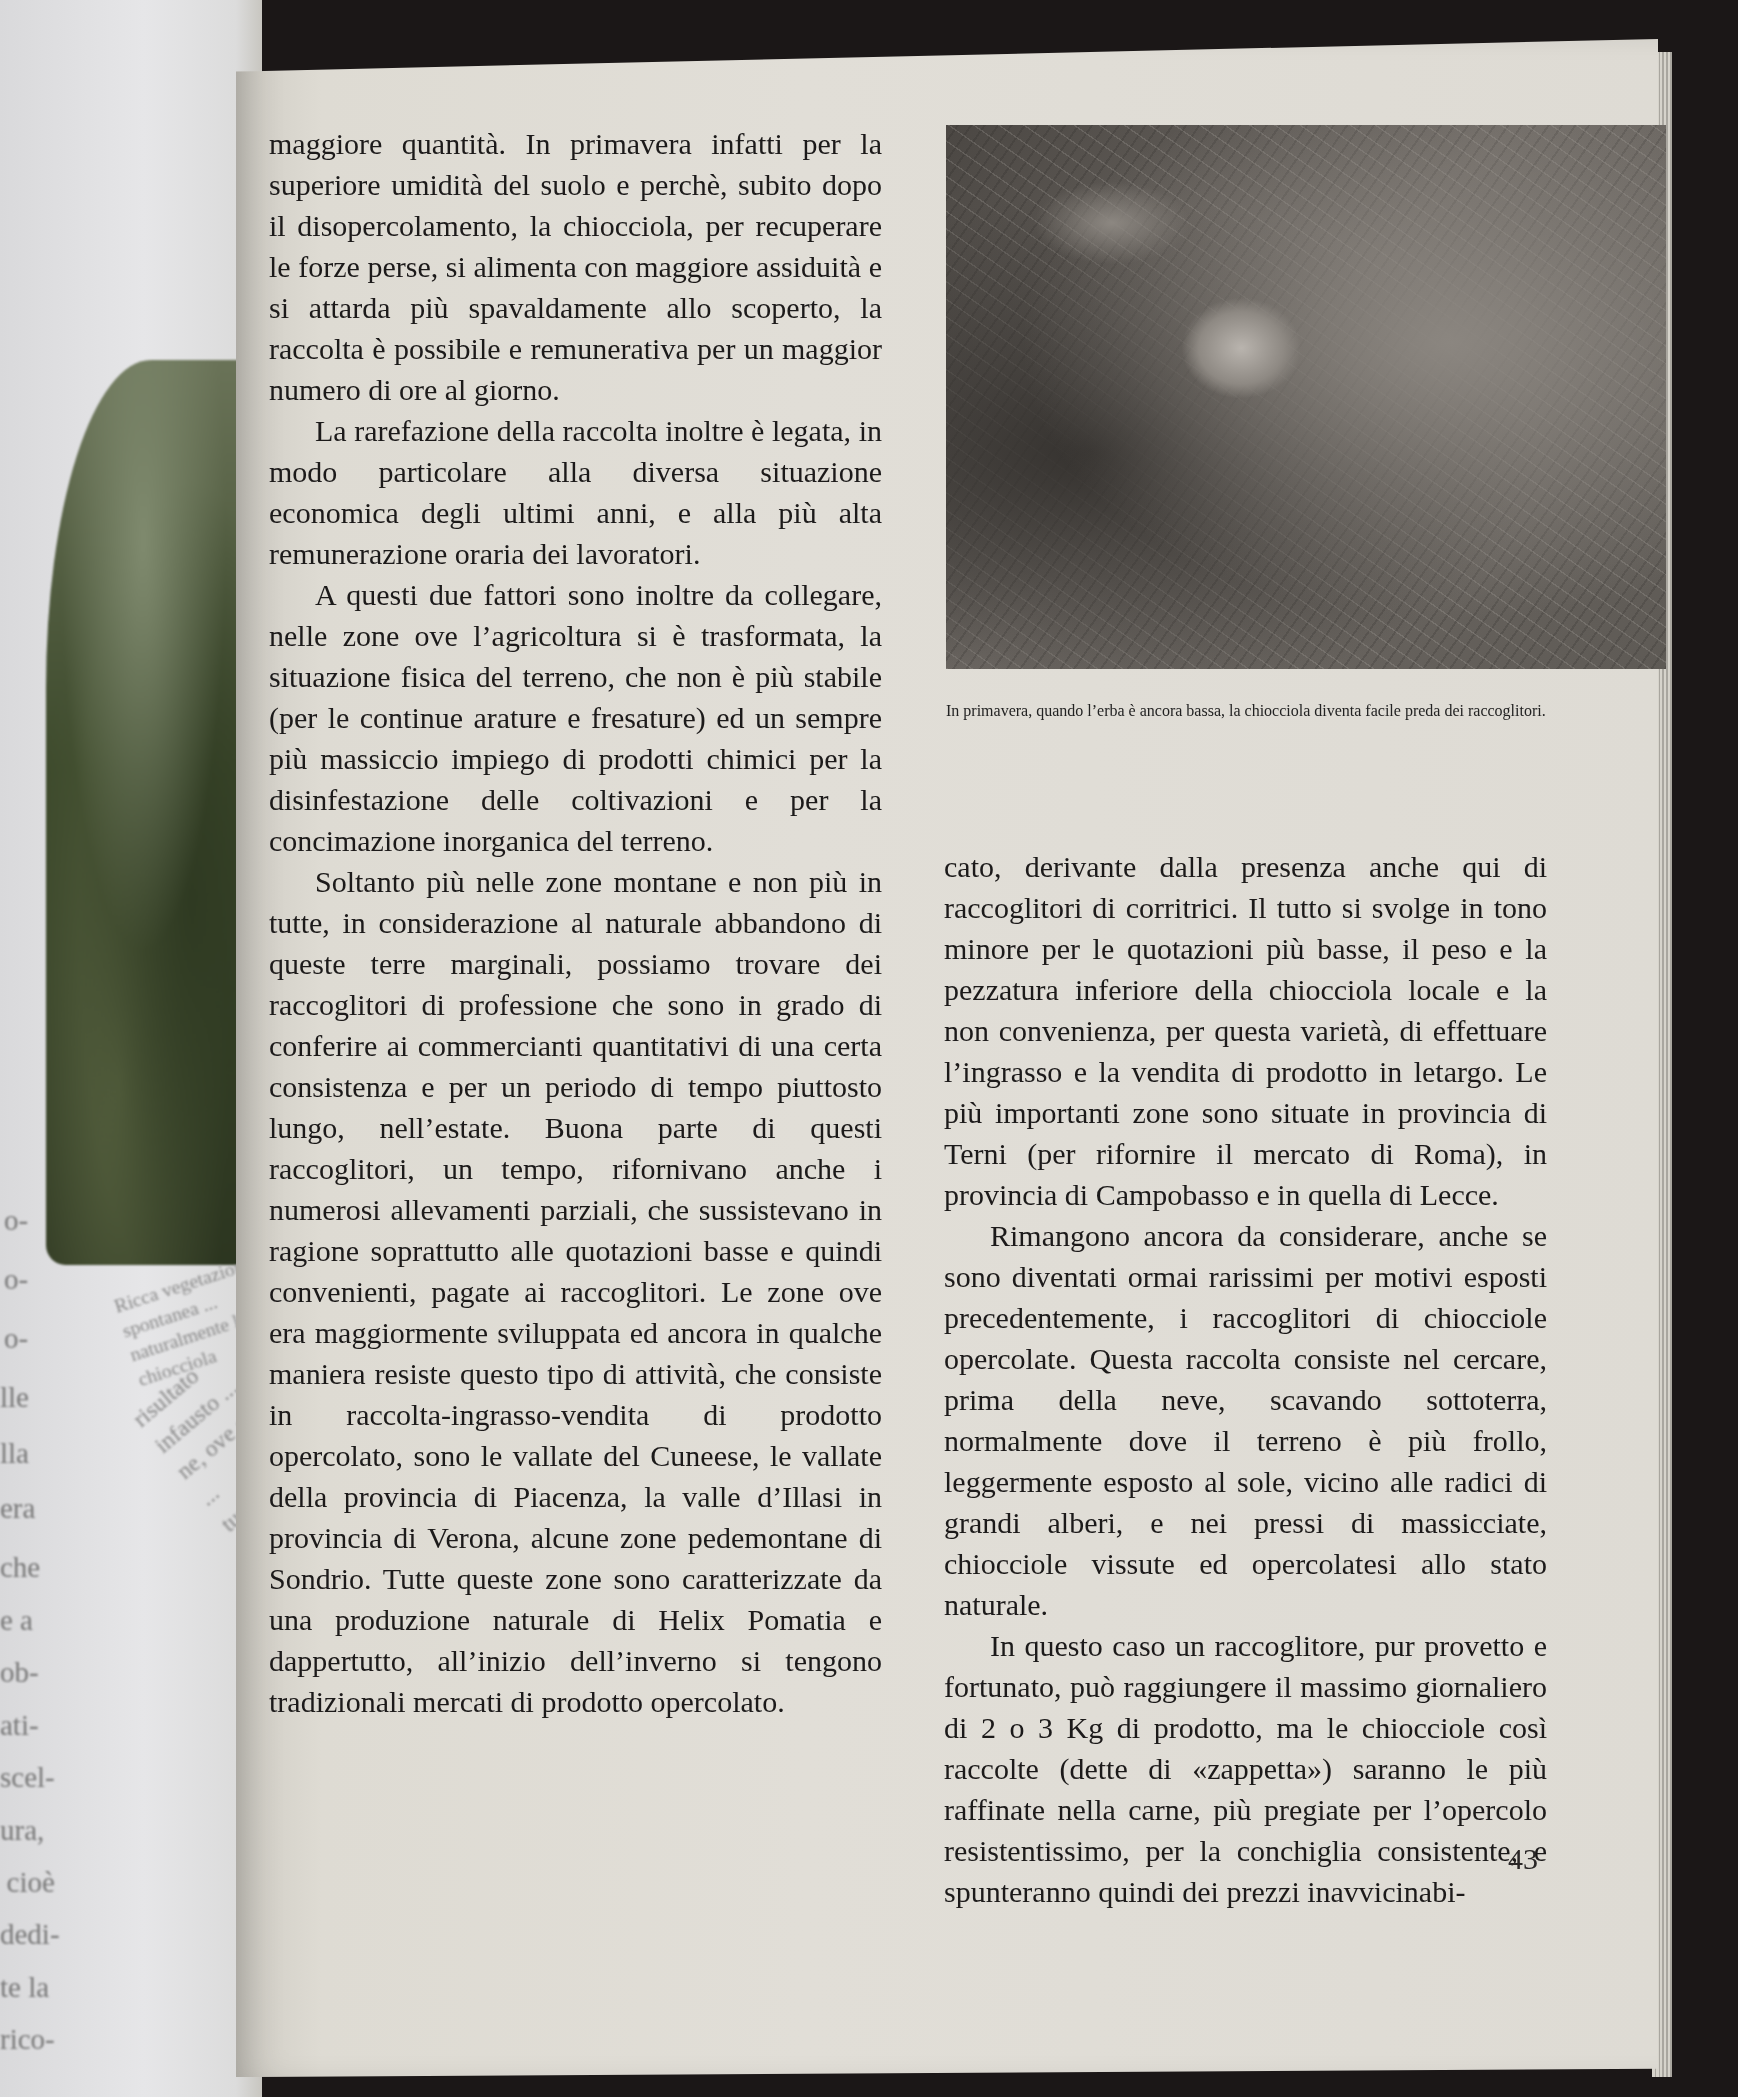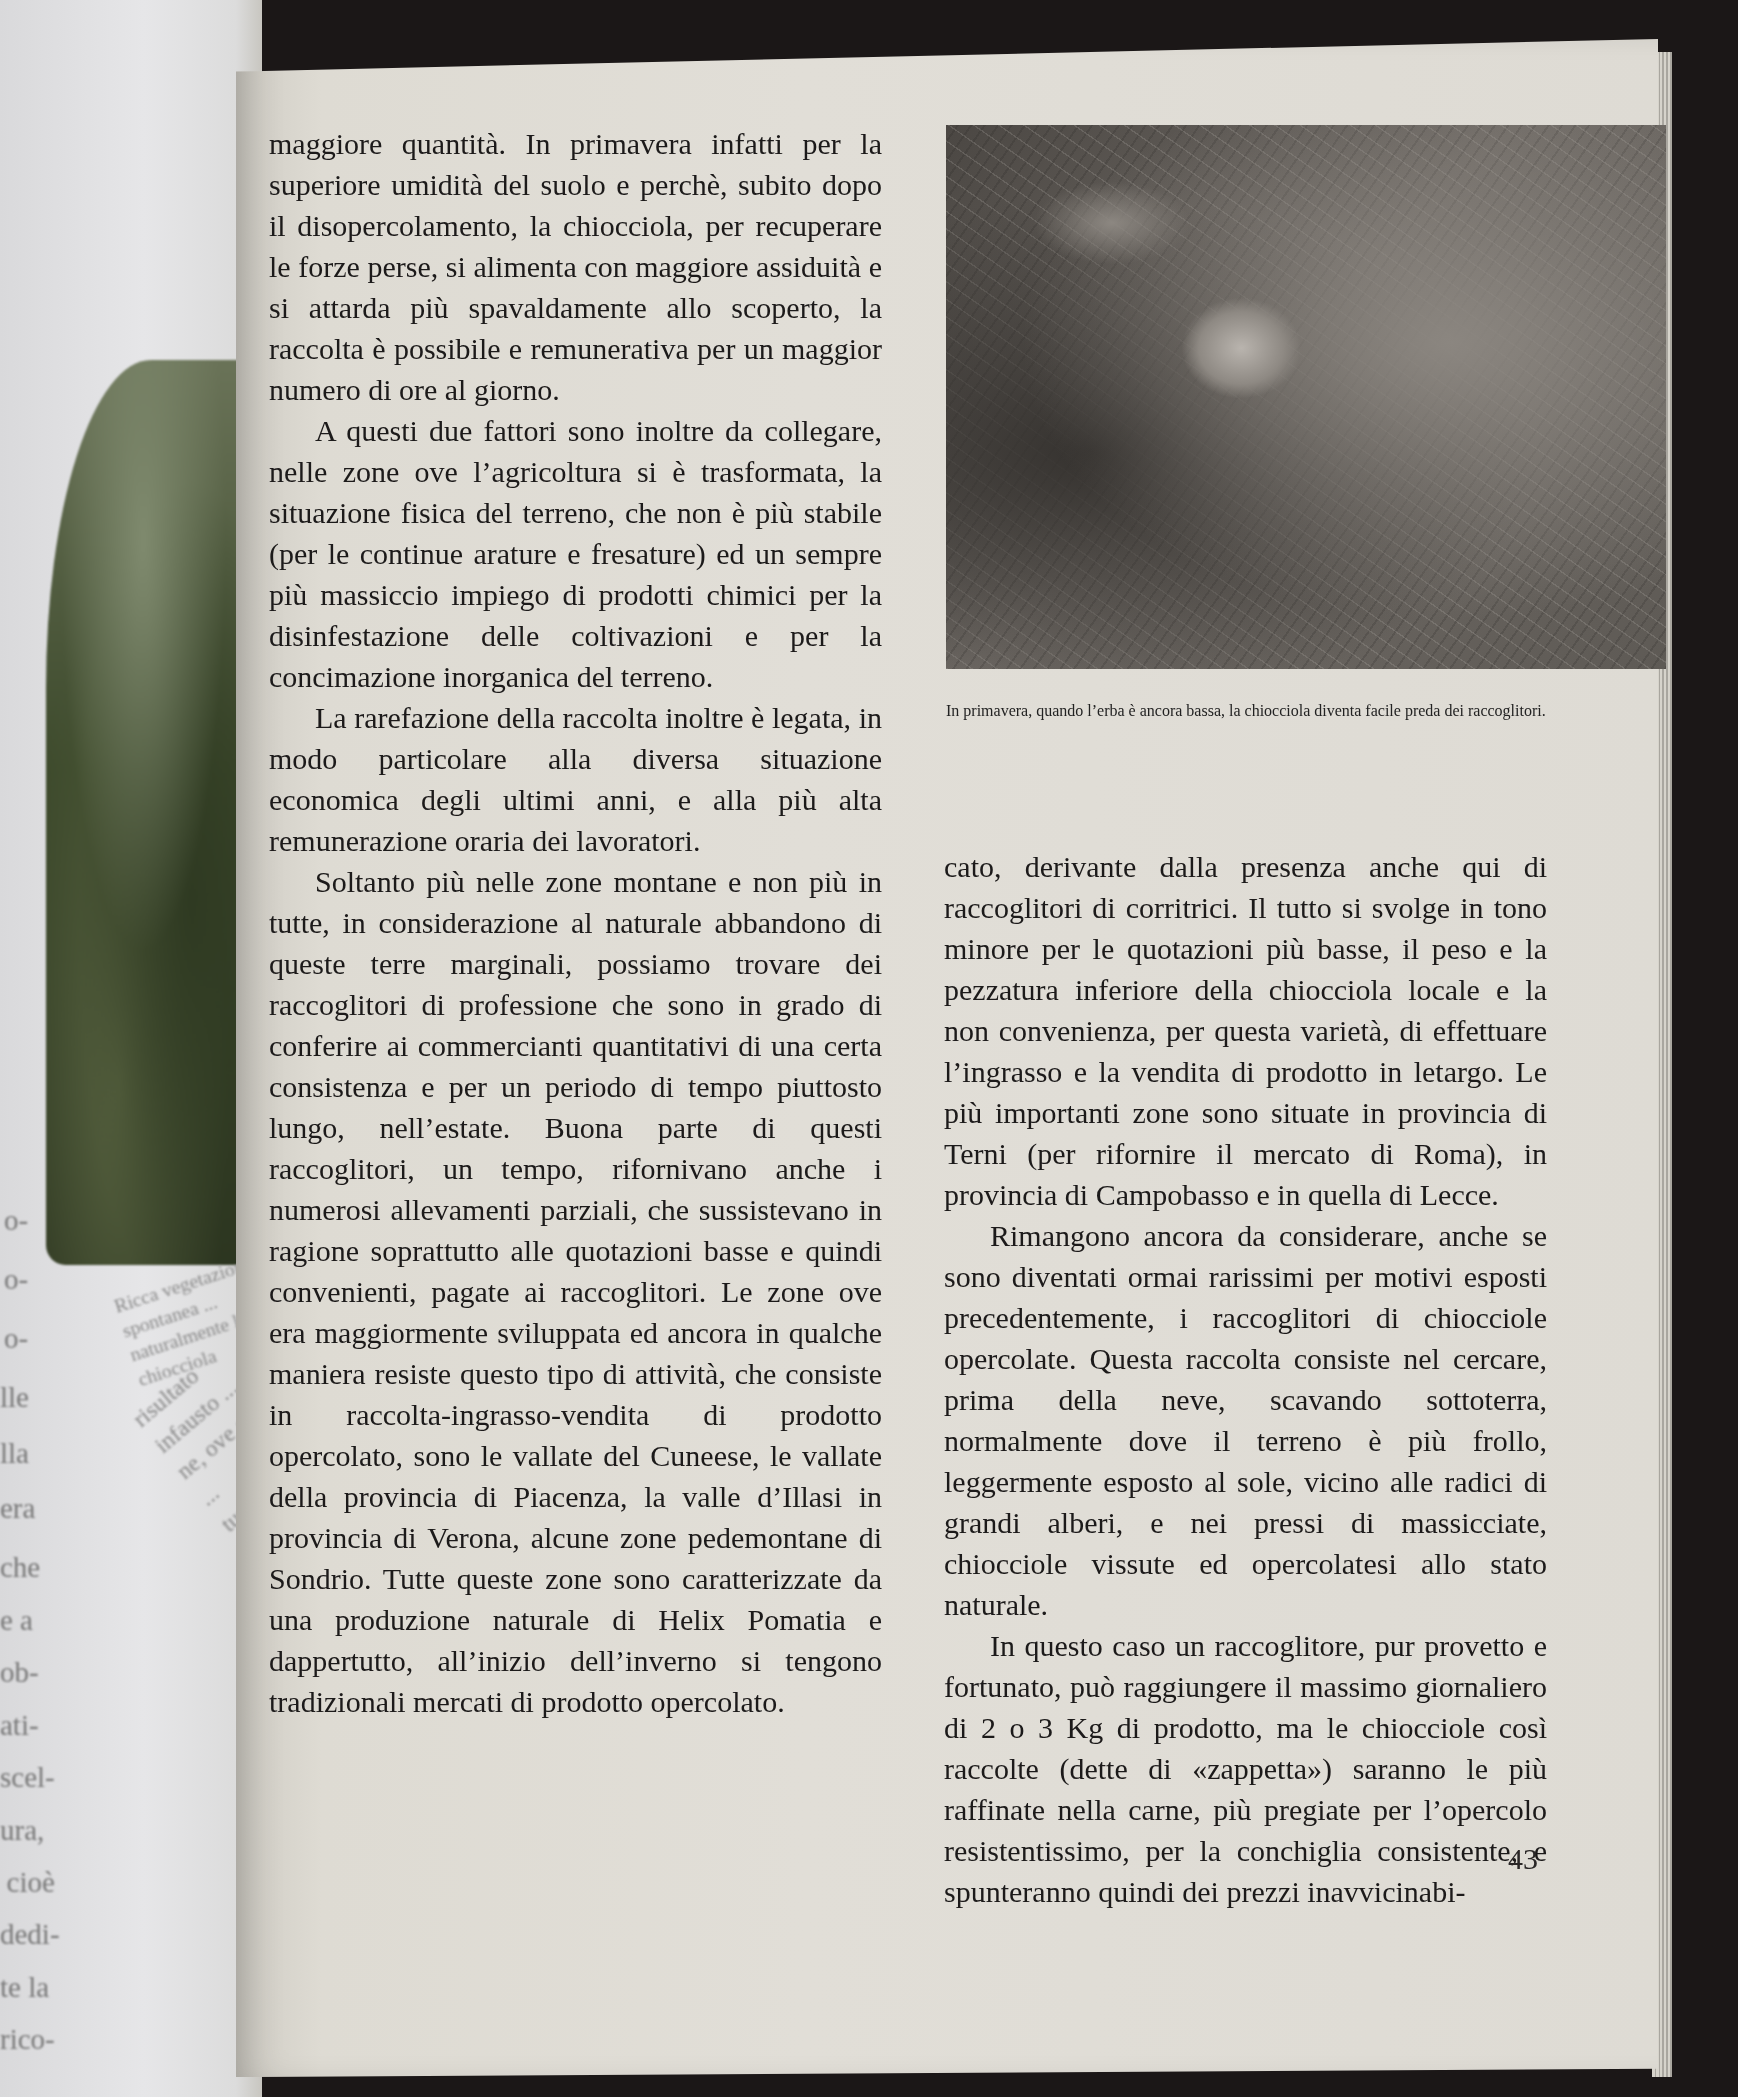--- a/index.html
+++ b/index.html
@@ -118,22 +118,22 @@
     <div>de a diminuire ...</div>
     <div>quasi scomparso ...</div>
   </div>
 </div>
 
 <div class="page-edges"></div>
 <div class="page"></div>
 
 <div class="col col-left">
   <p>maggiore quantità. In primavera infatti per la superiore umidità del suolo e perchè, subito dopo il disopercolamento, la chiocciola, per recuperare le forze perse, si alimenta con maggiore assiduità e si attarda più spavaldamente allo scoperto, la raccolta è possibile e remunerativa per un maggior numero di ore al giorno.</p>
+  <p class="indent">La rarefazione della raccolta inoltre è legata, in modo particolare alla diversa situazione economica degli ultimi anni, e alla più alta remunerazione oraria dei lavoratori.</p>
   <p class="indent">A questi due fattori sono inoltre da collegare, nelle zone ove l’agricoltura si è trasformata, la situazione fisica del terreno, che non è più stabile (per le continue arature e fresature) ed un sempre più massiccio impiego di prodotti chimici per la disinfestazione delle coltivazioni e per la concimazione inorganica del terreno.</p>
-  <p class="indent">La rarefazione della raccolta inoltre è legata, in modo particolare alla diversa situazione economica degli ultimi anni, e alla più alta remunerazione oraria dei lavoratori.</p>
   <p class="indent">Soltanto più nelle zone montane e non più in tutte, in considerazione al naturale abbandono di queste terre marginali, possiamo trovare dei raccoglitori di professione che sono in grado di conferire ai commercianti quantitativi di una certa consistenza e per un periodo di tempo piuttosto lungo, nell’estate. Buona parte di questi raccoglitori, un tempo, rifornivano anche i numerosi allevamenti parziali, che sussistevano in ragione soprattutto alle quotazioni basse e quindi convenienti, pagate ai raccoglitori. Le zone ove era maggiormente sviluppata ed ancora in qualche maniera resiste questo tipo di attività, che consiste in raccolta-ingrasso-vendita di prodotto opercolato, sono le vallate del Cuneese, le vallate della provincia di Piacenza, la valle d’Illasi in provincia di Verona, alcune zone pedemontane di Sondrio. Tutte queste zone sono caratterizzate da una produzione naturale di Helix Pomatia e dappertutto, all’inizio dell’inverno si tengono tradizionali mercati di prodotto opercolato.</p>
 </div>
 
 <div class="photo"></div>
 <div class="photo-caption">In primavera, quando l’erba è ancora bassa, la chiocciola diventa facile preda dei raccoglitori.</div>
 
 <div class="col col-right">
   <p>cato, derivante dalla presenza anche qui di raccoglitori di corritrici. Il tutto si svolge in tono minore per le quotazioni più basse, il peso e la pezzatura inferiore della chiocciola locale e la non convenienza, per questa varietà, di effettuare l’ingrasso e la vendita di prodotto in letargo. Le più importanti zone sono situate in provincia di Terni (per rifornire il mercato di Roma), in provincia di Campobasso e in quella di Lecce.</p>
   <p class="indent">Rimangono ancora da considerare, anche se sono diventati ormai rarissimi per motivi esposti precedentemente, i raccoglitori di chiocciole opercolate. Questa raccolta consiste nel cercare, prima della neve, scavando sottoterra, normalmente dove il terreno è più frollo, leggermente esposto al sole, vicino alle radici di grandi alberi, e nei pressi di massicciate, chiocciole vissute ed opercolatesi allo stato naturale.</p>
   <p class="indent">In questo caso un raccoglitore, pur provetto e fortunato, può raggiungere il massimo giornaliero di 2 o 3 Kg di prodotto, ma le chiocciole così raccolte (dette di «zappetta») saranno le più raffinate nella carne, più pregiate per l’opercolo resistentissimo, per la conchiglia consistente, e spunteranno quindi dei prezzi inavvicinabi-</p>

